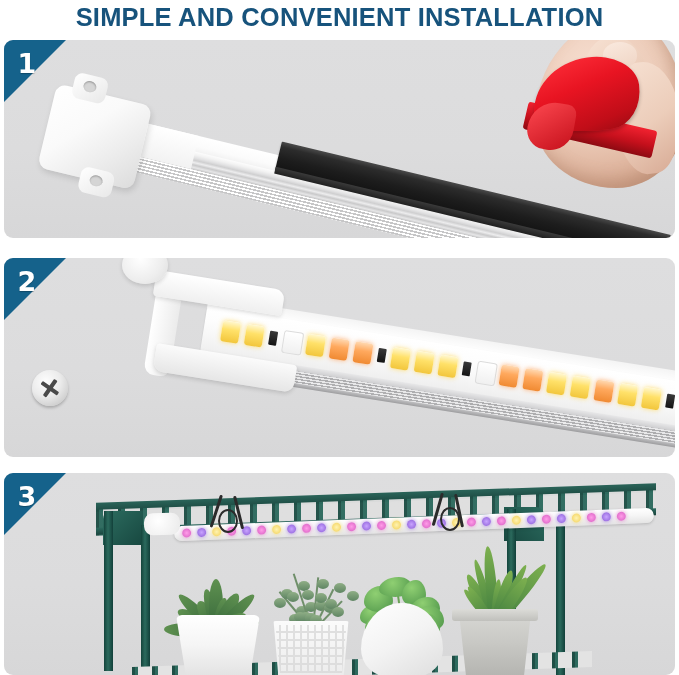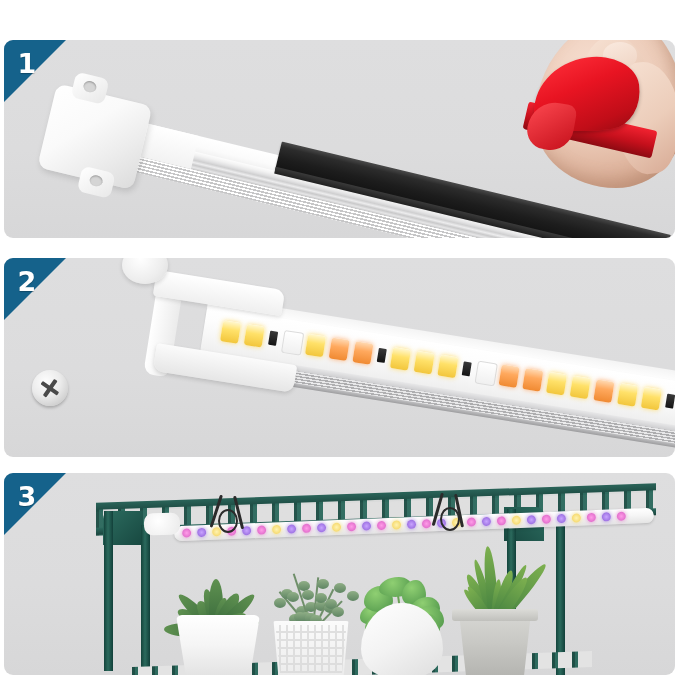--- a/index.html
+++ b/index.html
@@ -303,20 +303,21 @@
   .stemC{position:absolute;width:2px;background:#6ba155;transform-origin:50% 100%;}
   .euc{position:absolute;width:12px;height:10px;border-radius:50%;
     background:linear-gradient(180deg,#8fae86,#5f8563);}
   .eucstem{position:absolute;width:2px;background:#6f8f6a;transform-origin:50% 100%;}
 </style>
 </head>
 <body>
 
 <div class="page">
 
+  <div class="title">SIMPLE AND CONVENIENT INSTALLATION</div>
 
   <div class="panel" id="panel1">
     <div class="p1art">
       <div class="bar-wrap">
         <div class="chan-top"></div>
         <div class="chan-body"></div>
         <div class="fins"></div>
         <div class="tape"></div>
         <div class="tape-edge"></div>
         <div class="endcap-neck"></div>

